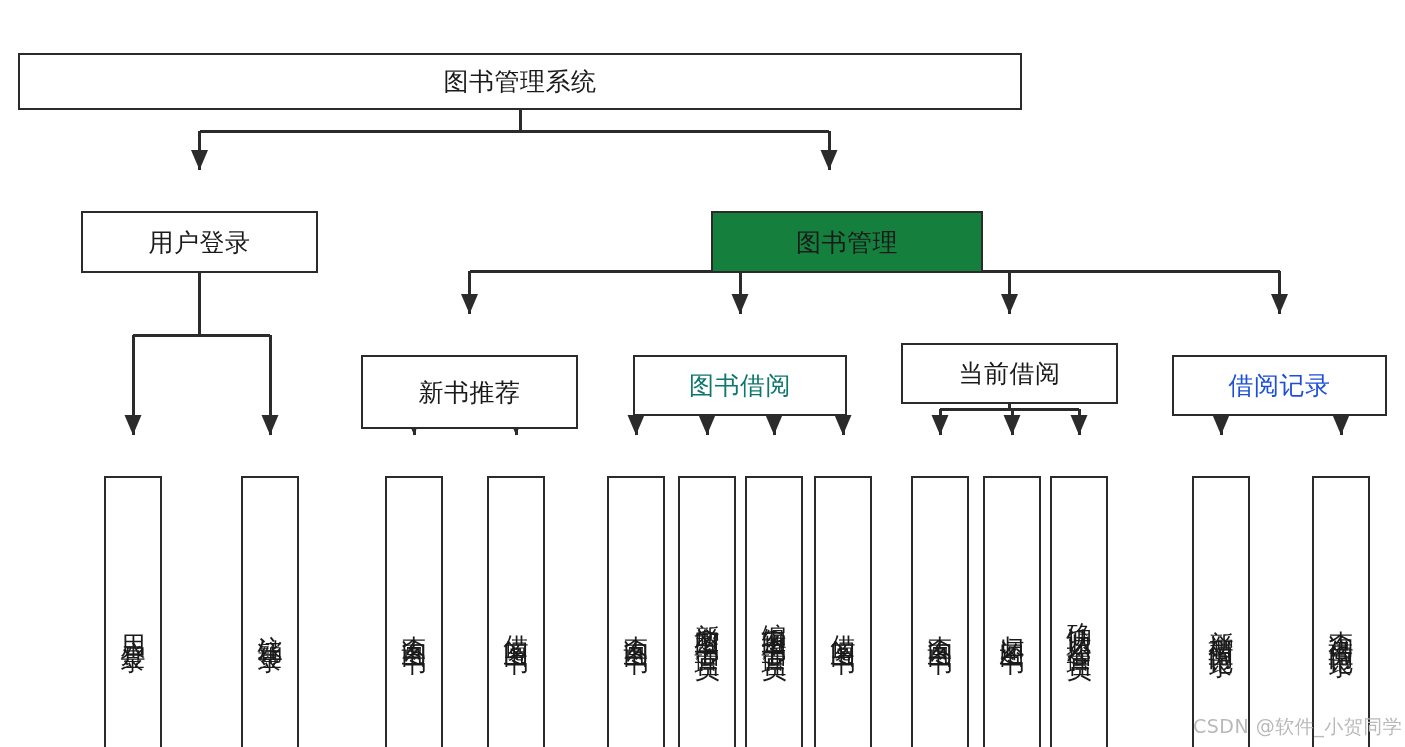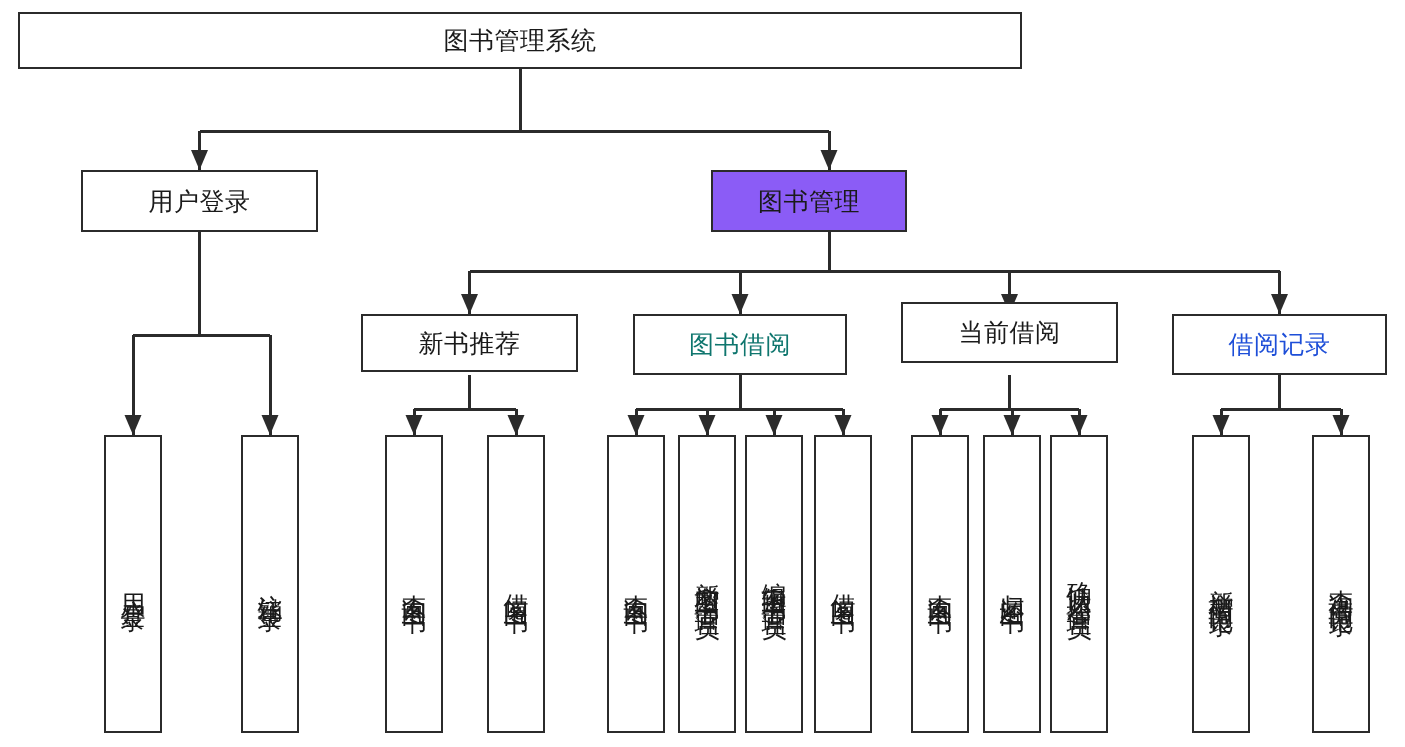--- a/index.html
+++ b/index.html
@@ -27,20 +27,21 @@
   }
   .node {
     position: absolute;
     box-sizing: border-box;
     background: #ffffff;
     border: 2.2px solid #2b2b2b;
     display: flex;
     align-items: center;
     justify-content: center;
     z-index: 2;
+    margin-top: 41px;
   }
   .node-label {
     color: #1a1a1a;
     line-height: 1.0;
     text-align: center;
     white-space: nowrap;
     user-select: none;
   }
   .node.horizontal .node-label {
     font-size: 25px;
@@ -125,24 +126,24 @@
       <line x1="1341" y1="409" x2="1341" y2="435" stroke="#2b2b2b" stroke-width="3" shape-rendering="crispEdges"></line>
       <polygon points="1332.5,415 1349.5,415 1341,435" fill="#2b2b2b"></polygon>
     </svg>
   <div id="nodes-layer">
       <div class="node horizontal" style="left: 18px; top: 12px; width: 1004px; height: 57px; border-color: rgb(43, 43, 43); background: rgb(255, 255, 255);">
         <span class="node-label" style="color: rgb(26, 26, 26);">图书管理系统</span>
       </div>
       <div class="node horizontal" style="left: 81px; top: 170px; width: 237px; height: 62px; border-color: rgb(43, 43, 43); background: rgb(255, 255, 255);">
         <span class="node-label" style="color: rgb(26, 26, 26);">用户登录</span>
       </div>
-      <div class="node horizontal" style="left: 711px; top: 170px; width: 196px; height: 62px; border-color: rgb(43, 43, 43); background: #8b5cf6;">
+      <div class="node horizontal" style="left: 711px; top: 170px; width: 272px; height: 62px; border-color: rgb(43, 43, 43); background: #15803d;">
         <span class="node-label" style="color: rgb(26, 26, 26);">图书管理</span>
       </div>
-      <div class="node horizontal" style="left: 361px; top: 314px; width: 217px; height: 58px; border-color: rgb(43, 43, 43); background: rgb(255, 255, 255);">
+      <div class="node horizontal" style="left: 361px; top: 314px; width: 217px; height: 74px; border-color: rgb(43, 43, 43); background: rgb(255, 255, 255);">
         <span class="node-label" style="color: rgb(26, 26, 26);">新书推荐</span>
       </div>
       <div class="node horizontal" style="left: 633px; top: 314px; width: 214px; height: 61px; border-color: rgb(43, 43, 43); background: rgb(255, 255, 255);">
         <span class="node-label" style="color: #0f766e;">图书借阅</span>
       </div>
       <div class="node horizontal" style="left: 901px; top: 302px; width: 217px; height: 61px; border-color: rgb(43, 43, 43); background: rgb(255, 255, 255);">
         <span class="node-label" style="color: rgb(26, 26, 26);">当前借阅</span>
       </div>
       <div class="node horizontal" style="left: 1172px; top: 314px; width: 215px; height: 61px; border-color: rgb(43, 43, 43); background: rgb(255, 255, 255);">
         <span class="node-label" style="color: #1d4ed8;">借阅记录</span>
@@ -180,13 +181,14 @@
       <div class="node vertical" style="left: 1050px; top: 435px; width: 58px; height: 298px; border-color: rgb(43, 43, 43); background: rgb(255, 255, 255);">
         <span class="node-label" style="color: rgb(26, 26, 26);">确认归还（管理员）</span>
       </div>
       <div class="node vertical" style="left: 1192px; top: 435px; width: 58px; height: 298px; border-color: rgb(43, 43, 43); background: rgb(255, 255, 255);">
         <span class="node-label" style="color: rgb(26, 26, 26);">新增借阅记录</span>
       </div>
       <div class="node vertical" style="left: 1312px; top: 435px; width: 58px; height: 298px; border-color: rgb(43, 43, 43); background: rgb(255, 255, 255);">
         <span class="node-label" style="color: rgb(26, 26, 26);">查询借阅记录</span>
       </div>
     </div>
+  <div class="watermark" style="left: 1193px; top: 714px; color: rgb(185, 185, 185);">CSDN @软件_小贺同学</div>
 </div>
 
 </body></html>

